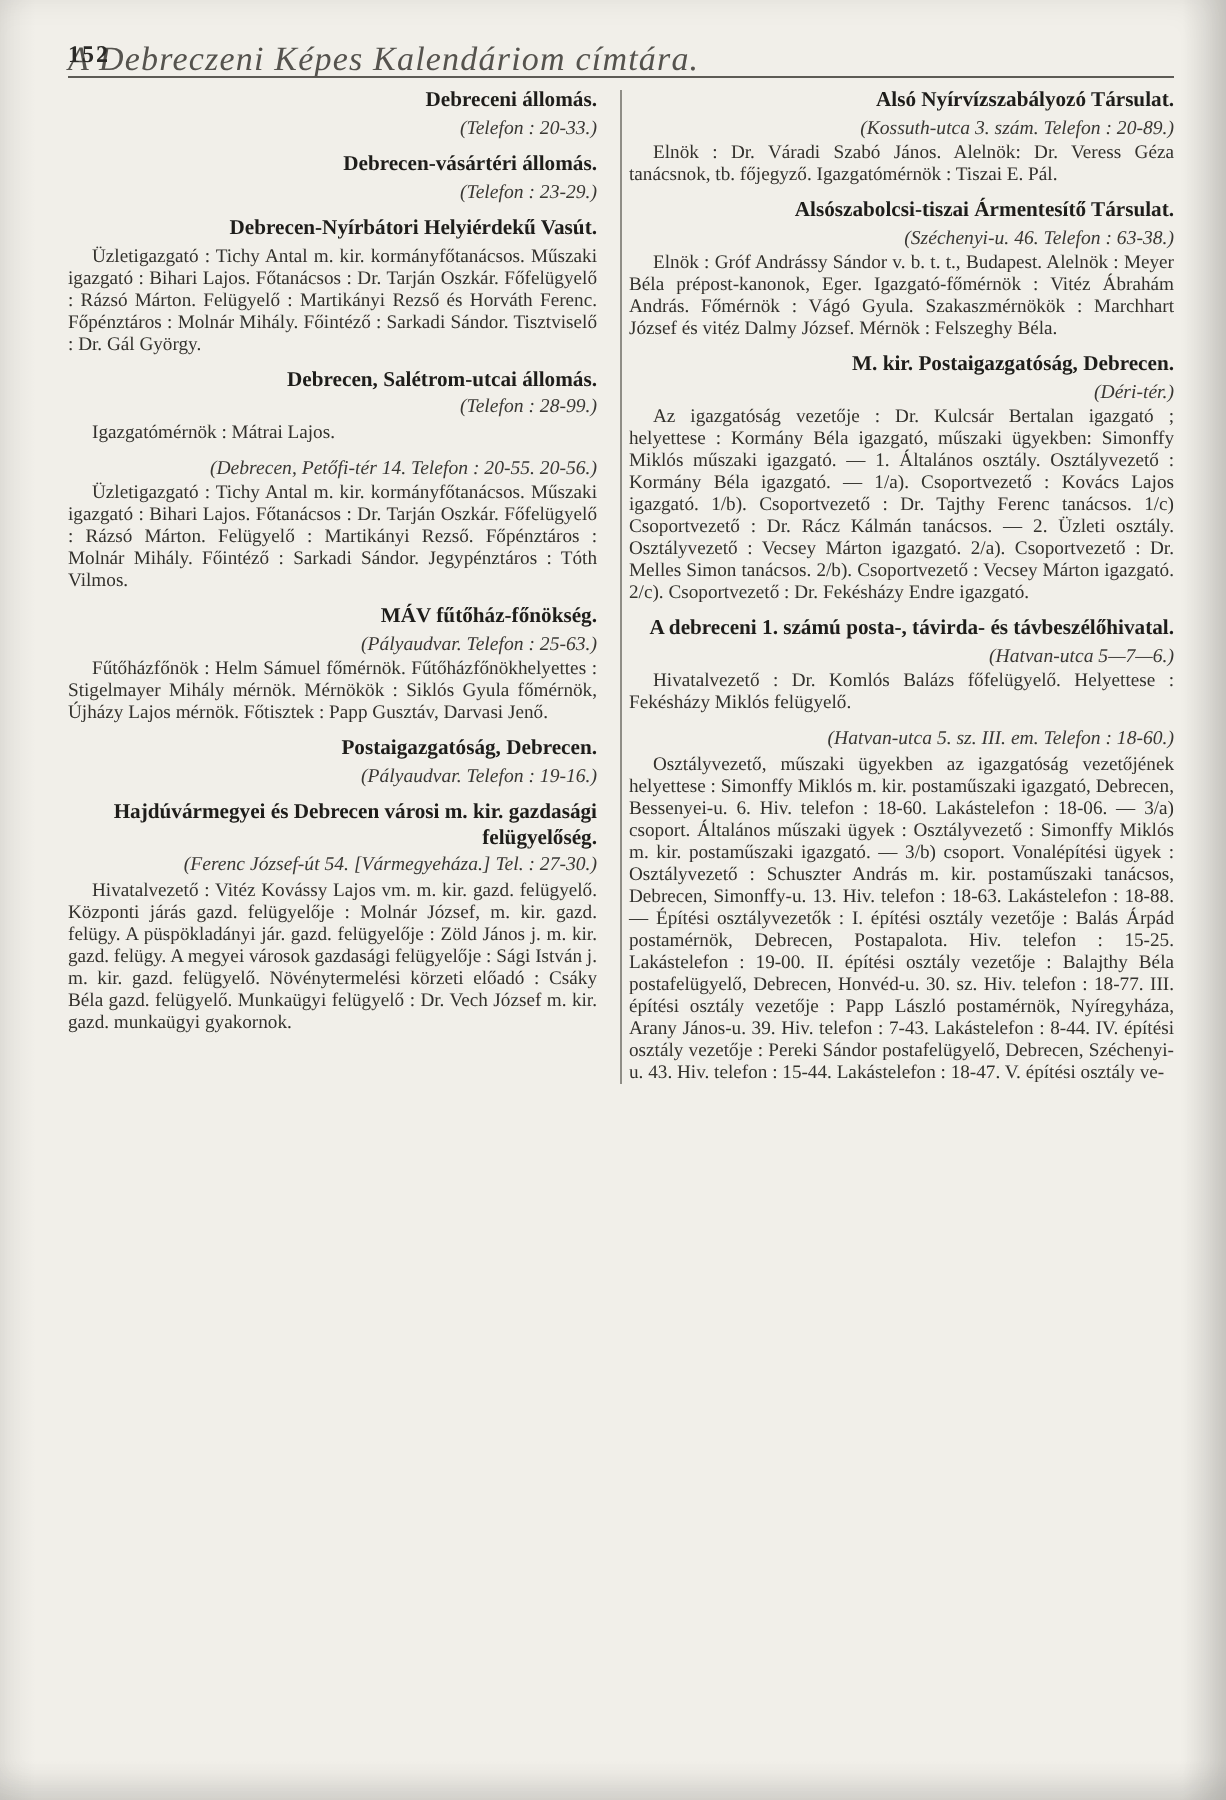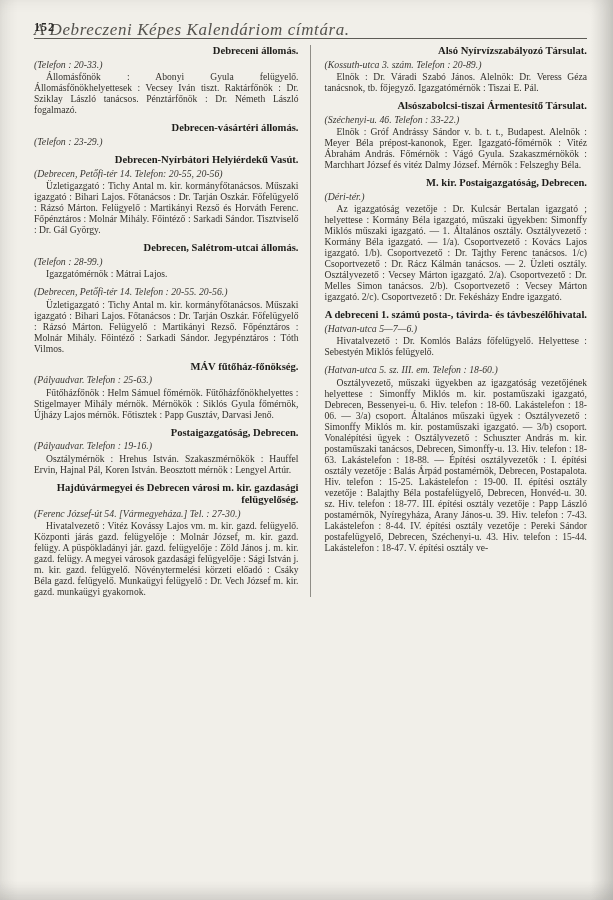--- a/index.html
+++ b/index.html
@@ -61,35 +61,35 @@
   }
   .col {
     width: 50%;
     box-sizing: border-box;
   }
   .col-left {
     padding-right: 11px;
     border-right: 1px solid #8f8d86;
   }
   .col-right {
-    padding-left: 14px;
+    padding-left: 4px;
   }
   .entry { margin: 0; }
   .entry + .entry { margin-top: 7px; }
   .entry-title {
     margin: 0 0 1px 0;
     text-align: right;
     font-size: 10.6px;
     font-weight: bold;
     line-height: 1.18;
     color: #1e1d1a;
   }
   .entry-subtitle {
     margin: 0 0 1px 0;
-    text-align: left;
+    text-align: right;
     font-style: italic;
     font-size: 9.8px;
     line-height: 1.18;
     color: #3a3834;
   }
   .entry-body {
     margin: 0;
     font-size: 9.6px;
     line-height: 11px;
     text-align: justify;
@@ -106,76 +106,73 @@
     <div class="header">
       <span class="pagenum">152</span>
       <span class="running">A Debreczeni Képes Kalendáriom címtára.</span>
     </div>
     <hr class="header-rule">
     <div class="columns">
       <div class="col col-left" id="col-left">
           <section class="entry">
             <h3 class="entry-title">Debreceni állomás.</h3>
             <p class="entry-subtitle">(Telefon : 20-33.)</p>
-            <p class="entry-body">Állomásfőnök : Abonyi Gyula felügyelő. Állomásfőnökhelyettesek : Vecsey Iván tiszt. Raktárfőnök : Dr. Sziklay László tanácsos. Pénztárfőnök : Dr. Németh László fogalmazó.</p>
           </section>
           <section class="entry">
             <h3 class="entry-title">Debrecen-vásártéri állomás.</h3>
             <p class="entry-subtitle">(Telefon : 23-29.)</p>
           </section>
           <section class="entry">
             <h3 class="entry-title">Debrecen-Nyírbátori Helyiérdekű Vasút.</h3>
-            <p class="entry-subtitle">(Debrecen, Petőfi-tér 14. Telefon: 20-55, 20-56)</p>
             <p class="entry-body">Üzletigazgató : Tichy Antal m. kir. kormányfőtanácsos. Műszaki igazgató : Bihari Lajos. Főtanácsos : Dr. Tarján Oszkár. Főfelügyelő : Rázsó Márton. Felügyelő : Martikányi Rezső és Horváth Ferenc. Főpénztáros : Molnár Mihály. Főintéző : Sarkadi Sándor. Tisztviselő : Dr. Gál György.</p>
           </section>
           <section class="entry">
             <h3 class="entry-title">Debrecen, Salétrom-utcai állomás.</h3>
             <p class="entry-subtitle">(Telefon : 28-99.)</p>
             <p class="entry-body">Igazgatómérnök : Mátrai Lajos.</p>
           </section>
           <section class="entry">
             <p class="entry-subtitle">(Debrecen, Petőfi-tér 14. Telefon : 20-55. 20-56.)</p>
             <p class="entry-body">Üzletigazgató : Tichy Antal m. kir. kormányfőtanácsos. Műszaki igazgató : Bihari Lajos. Főtanácsos : Dr. Tarján Oszkár. Főfelügyelő : Rázsó Márton. Felügyelő : Martikányi Rezső. Főpénztáros : Molnár Mihály. Főintéző : Sarkadi Sándor. Jegypénztáros : Tóth Vilmos.</p>
           </section>
           <section class="entry">
             <h3 class="entry-title">MÁV fűtőház-főnökség.</h3>
             <p class="entry-subtitle">(Pályaudvar. Telefon : 25-63.)</p>
             <p class="entry-body">Fűtőházfőnök : Helm Sámuel főmérnök. Fűtőházfőnökhelyettes : Stigelmayer Mihály mérnök. Mérnökök : Siklós Gyula főmérnök, Újházy Lajos mérnök. Főtisztek : Papp Gusztáv, Darvasi Jenő.</p>
           </section>
           <section class="entry">
             <h3 class="entry-title">Postaigazgatóság, Debrecen.</h3>
             <p class="entry-subtitle">(Pályaudvar. Telefon : 19-16.)</p>
-            <p class="entry-body">Osztálymérnök : Hrehus István. Szakaszmérnökök : Hauffel Ervin, Hajnal Pál, Koren István. Beosztott mérnök : Lengyel Artúr.</p>
           </section>
           <section class="entry">
             <h3 class="entry-title">Hajdúvármegyei és Debrecen városi m. kir. gazdasági felügyelőség.</h3>
             <p class="entry-subtitle">(Ferenc József-út 54. [Vármegyeháza.] Tel. : 27-30.)</p>
             <p class="entry-body">Hivatalvezető : Vitéz Kovássy Lajos vm. m. kir. gazd. felügyelő. Központi járás gazd. felügyelője : Molnár József, m. kir. gazd. felügy. A püspökladányi jár. gazd. felügyelője : Zöld János j. m. kir. gazd. felügy. A megyei városok gazdasági felügyelője : Sági István j. m. kir. gazd. felügyelő. Növénytermelési körzeti előadó : Csáky Béla gazd. felügyelő. Munkaügyi felügyelő : Dr. Vech József m. kir. gazd. munkaügyi gyakornok.</p>
           </section>
         </div>
       <div class="col col-right" id="col-right">
           <section class="entry">
             <h3 class="entry-title">Alsó Nyírvízszabályozó Társulat.</h3>
             <p class="entry-subtitle">(Kossuth-utca 3. szám. Telefon : 20-89.)</p>
             <p class="entry-body">Elnök : Dr. Váradi Szabó János. Alelnök: Dr. Veress Géza tanácsnok, tb. főjegyző. Igazgatómérnök : Tiszai E. Pál.</p>
           </section>
           <section class="entry">
             <h3 class="entry-title">Alsószabolcsi-tiszai Ármentesítő Társulat.</h3>
-            <p class="entry-subtitle">(Széchenyi-u. 46. Telefon : 33-22.)</p>
+            <p class="entry-subtitle">(Széchenyi-u. 46. Telefon : 63-38.)</p>
             <p class="entry-body">Elnök : Gróf Andrássy Sándor v. b. t. t., Budapest. Alelnök : Meyer Béla prépost-kanonok, Eger. Igazgató-főmérnök : Vitéz Ábrahám András. Főmérnök : Vágó Gyula. Szakaszmérnökök : Marchhart József és vitéz Dalmy József. Mérnök : Felszeghy Béla.</p>
           </section>
           <section class="entry">
             <h3 class="entry-title">M. kir. Postaigazgatóság, Debrecen.</h3>
             <p class="entry-subtitle">(Déri-tér.)</p>
             <p class="entry-body">Az igazgatóság vezetője : Dr. Kulcsár Bertalan igazgató ; helyettese : Kormány Béla igazgató, műszaki ügyekben: Simonffy Miklós műszaki igazgató. — 1. Általános osztály. Osztályvezető : Kormány Béla igazgató. — 1/a). Csoportvezető : Kovács Lajos igazgató. 1/b). Csoportvezető : Dr. Tajthy Ferenc tanácsos. 1/c) Csoportvezető : Dr. Rácz Kálmán tanácsos. — 2. Üzleti osztály. Osztályvezető : Vecsey Márton igazgató. 2/a). Csoportvezető : Dr. Melles Simon tanácsos. 2/b). Csoportvezető : Vecsey Márton igazgató. 2/c). Csoportvezető : Dr. Fekésházy Endre igazgató.</p>
           </section>
           <section class="entry">
             <h3 class="entry-title">A debreceni 1. számú posta-, távirda- és távbeszélőhivatal.</h3>
             <p class="entry-subtitle">(Hatvan-utca 5—7—6.)</p>
-            <p class="entry-body">Hivatalvezető : Dr. Komlós Balázs főfelügyelő. Helyettese : Sebestyén Miklós felügyelő.</p>
+            <p class="entry-body">Hivatalvezető : Dr. Komlós Balázs főfelügyelő. Helyettese : Fekésházy Miklós felügyelő.</p>
           </section>
           <section class="entry">
             <p class="entry-subtitle">(Hatvan-utca 5. sz. III. em. Telefon : 18-60.)</p>
             <p class="entry-body">Osztályvezető, műszaki ügyekben az igazgatóság vezetőjének helyettese : Simonffy Miklós m. kir. postaműszaki igazgató, Debrecen, Bessenyei-u. 6. Hiv. telefon : 18-60. Lakástelefon : 18-06. — 3/a) csoport. Általános műszaki ügyek : Osztályvezető : Simonffy Miklós m. kir. postaműszaki igazgató. — 3/b) csoport. Vonalépítési ügyek : Osztályvezető : Schuszter András m. kir. postaműszaki tanácsos, Debrecen, Simonffy-u. 13. Hiv. telefon : 18-63. Lakástelefon : 18-88. — Építési osztályvezetők : I. építési osztály vezetője : Balás Árpád postamérnök, Debrecen, Postapalota. Hiv. telefon : 15-25. Lakástelefon : 19-00. II. építési osztály vezetője : Balajthy Béla postafelügyelő, Debrecen, Honvéd-u. 30. sz. Hiv. telefon : 18-77. III. építési osztály vezetője : Papp László postamérnök, Nyíregyháza, Arany János-u. 39. Hiv. telefon : 7-43. Lakástelefon : 8-44. IV. építési osztály vezetője : Pereki Sándor postafelügyelő, Debrecen, Széchenyi-u. 43. Hiv. telefon : 15-44. Lakástelefon : 18-47. V. építési osztály ve-</p>
           </section>
         </div>
     </div>
   </div>
 </div>
 

